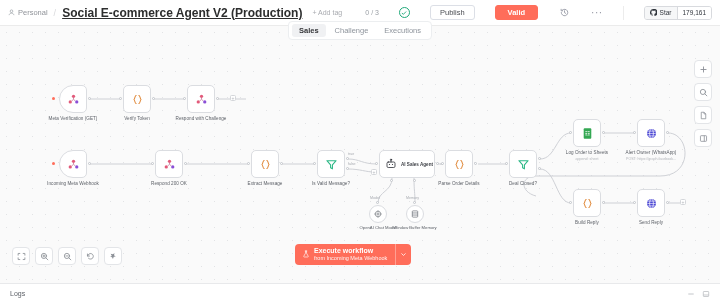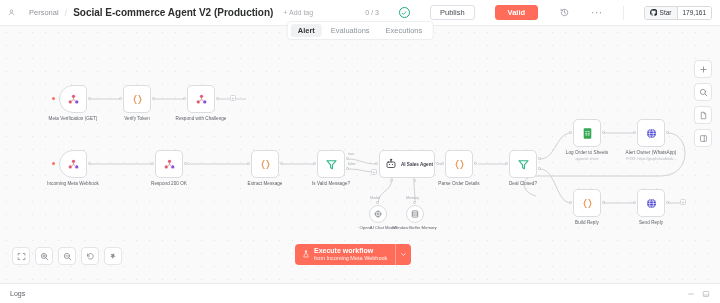--- a/index.html
+++ b/index.html
@@ -9,24 +9,24 @@
     background: #fff; overflow: hidden;
   }
   #app { position: relative; width: 720px; height: 303px; background: #fbfbfb; }
 
   
   .header {
     position: absolute; top: 0; left: 0; width: 720px; height: 26px;
     background: #fff; border-bottom: 1px solid #ebebeb;
     display: flex; align-items: center; padding: 0 8px; z-index: 40;
   }
-  .crumb-home { display: flex; align-items: center; gap: 14px; color: #909399; font-size: 7.5px; }
+  .crumb-home { display: flex; align-items: center; gap: 3px; color: #909399; font-size: 7.5px; }
   .crumb-home svg { width: 7px; height: 7px; display: block; }
   .crumb-sep { color: #d9dadd; font-size: 9px; margin: 0 6px; }
-  .wf-title { font-size: 10px; color: #2d2e2e; font-weight: bold; white-space: nowrap; }
+  .wf-title { font-size: 12px; color: #2d2e2e; font-weight: bold; white-space: nowrap; text-decoration: underline; }
   .add-tag { font-size: 7px; color: #a9abb0; margin-left: 10px; white-space: nowrap; }
 
   .hdr-right { margin-left: auto; display: flex; align-items: center; gap: 20px; }
   .trig-count { font-size: 7px; color: #9ba0a6; }
   .check-ic { width: 11px; height: 11px; border-radius: 50%; border: 1px solid #20a97a; display: flex; align-items: center; justify-content: center; }
   .check-ic svg { width: 6px; height: 6px; display: block; }
   .btn {
     height: 15px; padding: 0 9px; border-radius: 3px; font-size: 7.5px;
     display: flex; align-items: center; justify-content: center; white-space: nowrap;
     cursor: pointer; border: 1px solid #dcdfe6; background: #fff; color: #4b4d52;
@@ -180,22 +180,22 @@
               </svg>
           </span>
           <span>Star</span>
         </div>
         <div class="gh-right">179,161</div>
       </div>
     </div>
   </div>
 
   <div class="tabs">
-    <div class="tab active">Alert</div>
-    <div class="tab">Evaluations</div>
+    <div class="tab active">Sales</div>
+    <div class="tab">Challenge</div>
     <div class="tab">Executions</div>
   </div>
 
   <div class="canvas">
 
     <svg id="wires">
       <g fill="none" stroke="#c9ccd1" stroke-width="0.9">
 
         <path d="M90,73 L121,73"></path>
         <path d="M154,73 L185,73"></path>

